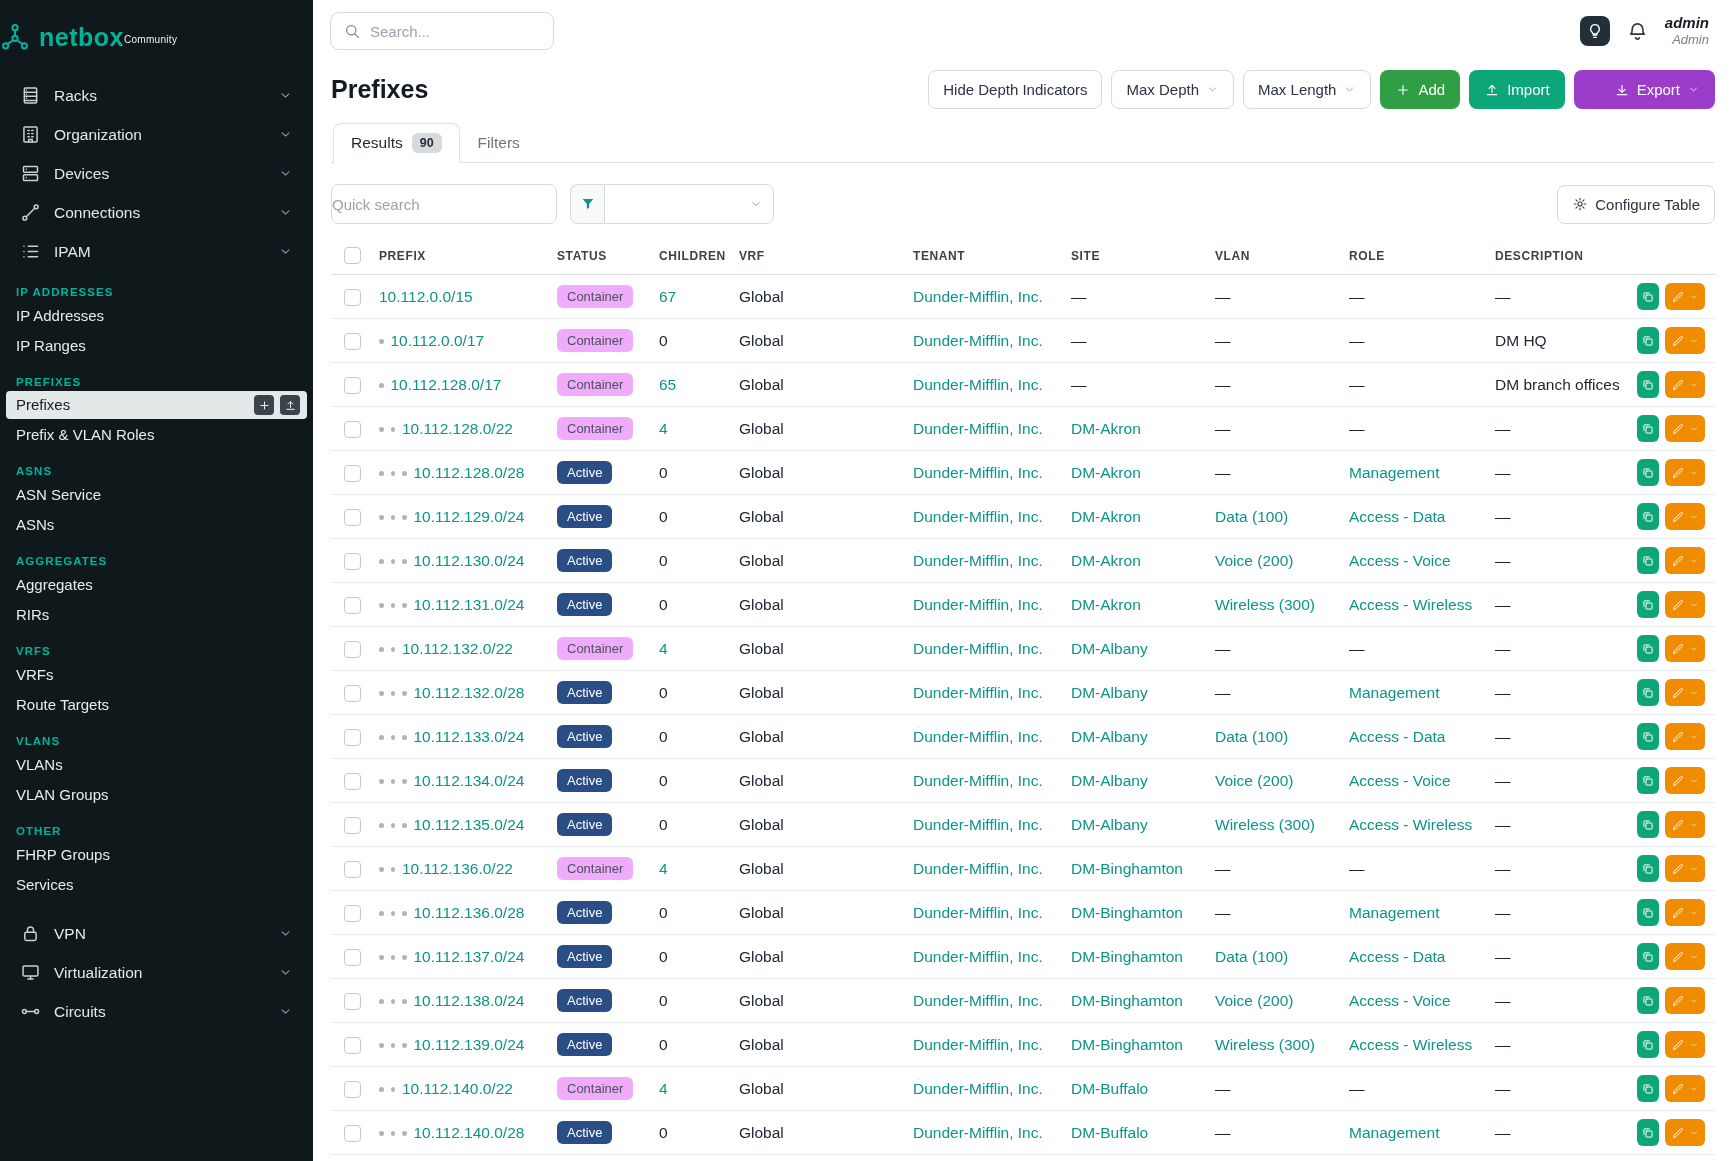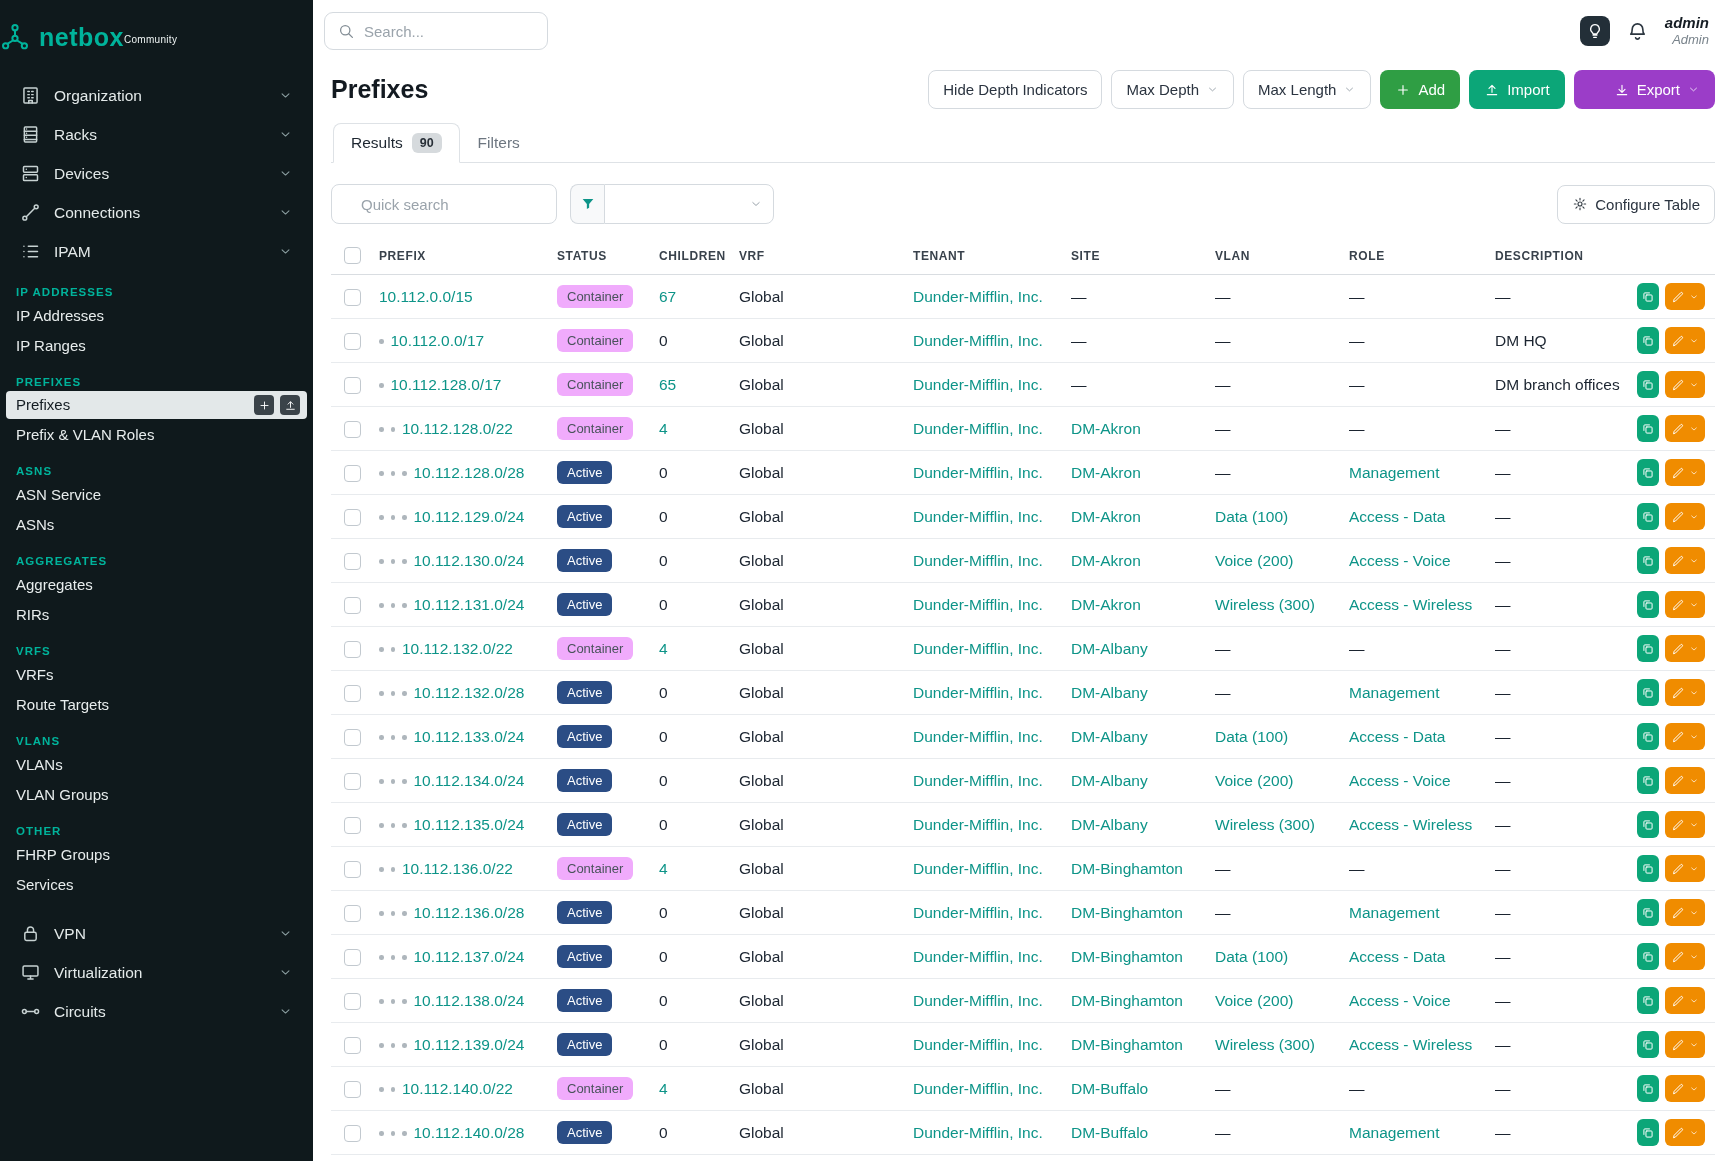--- a/index.html
+++ b/index.html
@@ -30,21 +30,21 @@
   .mini-btn{width:20px;height:20px;border-radius:4px;background:#3a4349;color:#fff;border:none;display:flex;align-items:center;justify-content:center;cursor:pointer;padding:0;}
   .mini-btn [data-icon]{width:13px;height:13px;}
   .side-bottom{margin-top:14px;}
 
   
   [data-icon]{display:inline-block;line-height:0;}
   [data-icon] svg{width:100%;height:100%;display:block;}
 
   
   .main{flex:1;display:flex;flex-direction:column;min-width:0;}
-  .topbar{height:62px;display:flex;align-items:center;justify-content:space-between;padding:0 24px 0 11px;flex:none;}
+  .topbar{height:62px;display:flex;align-items:center;justify-content:space-between;padding:0 24px 0 17px;flex:none;}
   .searchbox{display:flex;align-items:center;gap:9px;width:224px;height:38px;border:1px solid #d5dadf;border-radius:9px;padding:0 12px;background:#fff;}
   .searchbox input{border:none;outline:none;font-size:15px;width:100%;color:#2b3440;font-family:inherit;background:transparent;}
   .searchbox input::placeholder{color:#9aa3ab;}
   .tb-icon{width:18px;height:18px;color:#838d95;flex:none;}
   .topbar-right{display:flex;align-items:center;gap:16px;}
   .bulb-btn{width:30px;height:30px;border-radius:8px;background:#232f38;color:#fff;border:none;display:flex;align-items:center;justify-content:center;cursor:pointer;}
   .bulb-btn [data-icon]{width:18px;height:18px;}
   .bell{width:23px;height:23px;color:#2c3640;cursor:pointer;}
   .user{text-align:right;line-height:1.2;cursor:pointer;font-style:italic;}
   .user-name{font-size:15px;font-weight:700;color:#161d24;}
@@ -63,21 +63,21 @@
   .bicon{width:16px;height:16px;}
   .bchev{width:13px;height:13px;color:#98a1a9;}
   .btn-purple .bchev{color:#ecdcf6;}
 
   .tabs{display:flex;border-bottom:1px solid #dee2e6;padding:0 2px;}
   .tab{display:flex;align-items:center;gap:9px;padding:9px 17px;font-size:15.5px;color:#6d7680;cursor:pointer;border:1px solid transparent;border-radius:8px 8px 0 0;margin-bottom:-1px;}
   .tab.active{color:#1d2630;background:#fff;border-color:#dee2e6 #dee2e6 #fff;}
   .tab-badge{background:#d6dadd;color:#272e36;font-size:12.5px;font-weight:600;padding:2px 8px;border-radius:6px;line-height:1.3;}
 
   .controls{display:flex;align-items:center;gap:13px;margin:21px 0 0;}
-  .quick-search{width:226px;height:40px;border:1px solid #d5dadf;border-radius:8px;padding:0 29px;font-size:15px;color:#2b3440;outline:none;font-family:inherit;}
+  .quick-search{width:226px;height:40px;border:1px solid #d5dadf;border-radius:8px;padding:0 0;font-size:15px;color:#2b3440;outline:none;font-family:inherit;}
   .quick-search::placeholder{color:#9aa3ab;}
   .filter-group{display:flex;height:40px;}
   .funnel-btn{width:34px;border:1px solid #d5dadf;border-right:none;border-radius:8px 0 0 8px;background:#f8f9fa;display:flex;align-items:center;justify-content:center;cursor:pointer;color:var(--accent);}
   .funnel-btn [data-icon]{width:16px;height:16px;}
   .filter-select{width:170px;border:1px solid #d5dadf;border-radius:0 8px 8px 0;display:flex;align-items:center;justify-content:flex-end;padding:0 10px;color:#98a1a9;cursor:pointer;background:#fff;}
   .filter-select .bchev{width:14px;height:14px;}
   .configure-btn{margin-left:auto;}
   .bicon.dark{color:#343c44;}
 
   
@@ -117,41 +117,41 @@
               <circle cx="12" cy="13" r="2.1"></circle>
               <path d="M12 6.6v4.3M10.6 14.6l-4.7 2.9M13.4 14.6l4.7 2.9"></path>
             </svg>
           </span>
         <span class="brand-name">netbox</span>
       </div>
       <div class="brand-tag">Community</div>
     </div>
     <nav class="side-nav" id="sidebar-nav">
         <div class="side-item">
+          <span class="icn" data-icon="rack">
+            <svg viewBox="0 0 24 24" fill="none" stroke="currentColor" stroke-width="1.7" stroke-linecap="round" stroke-linejoin="round">
+              <rect x="5" y="3.5" width="14" height="17" rx="1"></rect>
+              <path d="M5 8.2h14M5 12.9h14M5 17.6h14M7.5 5.8h.01M7.5 10.5h.01M7.5 15.2h.01"></path>
+            </svg>
+          </span>
+          <span>Racks</span>
+          <span class="chev" data-icon="chevron">
+            <svg viewBox="0 0 24 24" fill="none" stroke="currentColor" stroke-width="1.7" stroke-linecap="round" stroke-linejoin="round">
+              <path d="M6.5 9.5l5.5 5 5.5-5"></path>
+            </svg>
+          </span>
+        </div>
+        <div class="side-item">
           <span class="icn" data-icon="building">
             <svg viewBox="0 0 24 24" fill="none" stroke="currentColor" stroke-width="1.7" stroke-linecap="round" stroke-linejoin="round">
               <rect x="4.5" y="3.5" width="15" height="17" rx="1"></rect>
               <path d="M9 7.5h1.6M13.4 7.5H15M9 11h1.6M13.4 11H15M9 14.5h1.6M13.4 14.5H15M10 20.5v-2.8h4v2.8"></path>
             </svg>
           </span>
           <span>Organization</span>
-          <span class="chev" data-icon="chevron">
-            <svg viewBox="0 0 24 24" fill="none" stroke="currentColor" stroke-width="1.7" stroke-linecap="round" stroke-linejoin="round">
-              <path d="M6.5 9.5l5.5 5 5.5-5"></path>
-            </svg>
-          </span>
-        </div>
-        <div class="side-item">
-          <span class="icn" data-icon="rack">
-            <svg viewBox="0 0 24 24" fill="none" stroke="currentColor" stroke-width="1.7" stroke-linecap="round" stroke-linejoin="round">
-              <rect x="5" y="3.5" width="14" height="17" rx="1"></rect>
-              <path d="M5 8.2h14M5 12.9h14M5 17.6h14M7.5 5.8h.01M7.5 10.5h.01M7.5 15.2h.01"></path>
-            </svg>
-          </span>
-          <span>Racks</span>
           <span class="chev" data-icon="chevron">
             <svg viewBox="0 0 24 24" fill="none" stroke="currentColor" stroke-width="1.7" stroke-linecap="round" stroke-linejoin="round">
               <path d="M6.5 9.5l5.5 5 5.5-5"></path>
             </svg>
           </span>
         </div>
         <div class="side-item">
           <span class="icn" data-icon="devices">
             <svg viewBox="0 0 24 24" fill="none" stroke="currentColor" stroke-width="1.7" stroke-linecap="round" stroke-linejoin="round">
               <rect x="4" y="4" width="16" height="6.5" rx="1"></rect>

